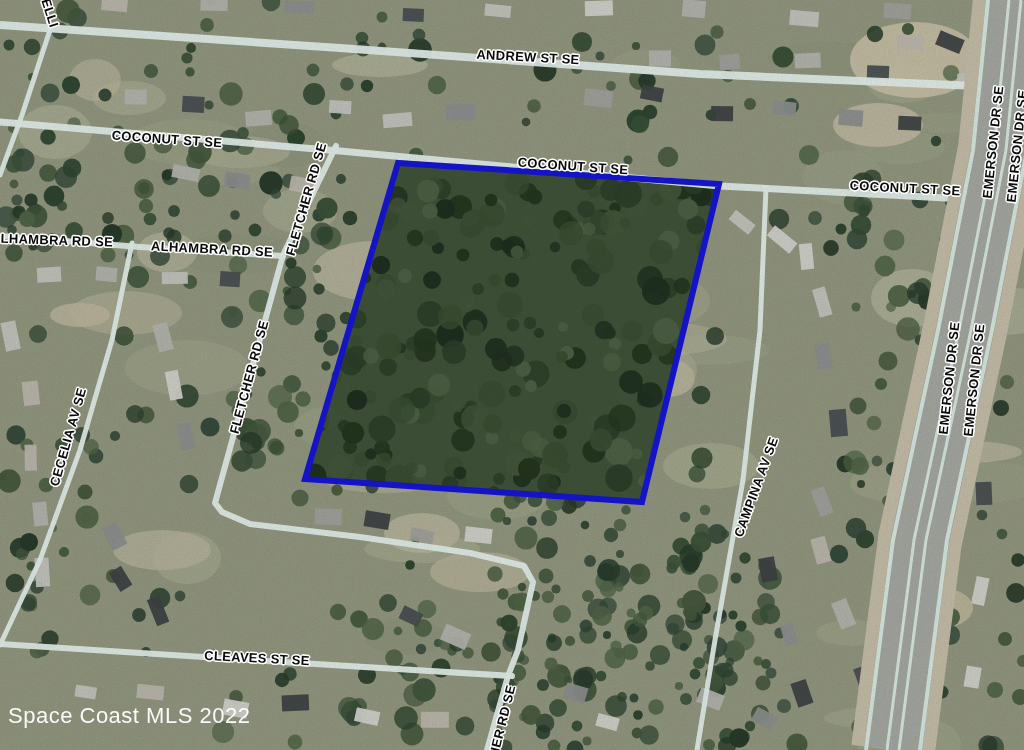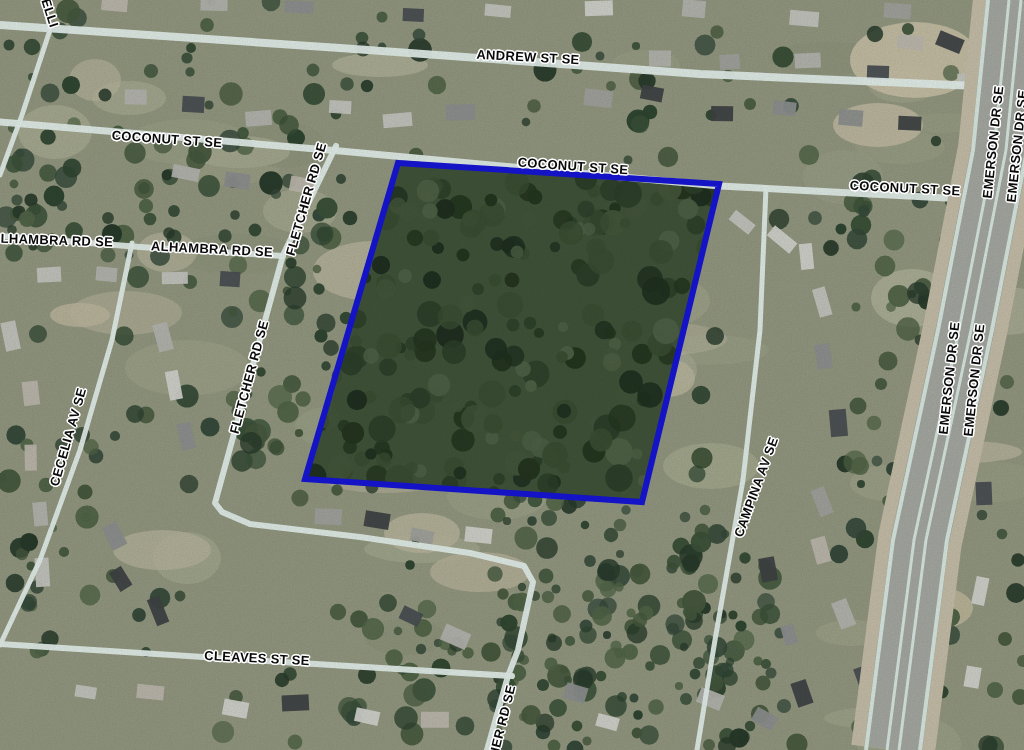--- a/index.html
+++ b/index.html
@@ -1010,13 +1010,14 @@
       <div class="street-label" style="left: 497px; top: 742px; transform: translate(-50%, -50%) rotate(-76deg);">FLETCHER RD SE</div>
       <div class="street-label" style="left: 68px; top: 437px; transform: translate(-50%, -50%) rotate(-74deg);">CECELIA AV SE</div>
       <div class="street-label" style="left: 756px; top: 487px; transform: translate(-50%, -50%) rotate(-70deg);">CAMPINA AV SE</div>
       <div class="street-label" style="left: 993px; top: 142px; transform: translate(-50%, -50%) rotate(-84deg);">EMERSON DR SE</div>
       <div class="street-label" style="left: 1017px; top: 146px; transform: translate(-50%, -50%) rotate(-84deg);">EMERSON DR SE</div>
       <div class="street-label" style="left: 949px; top: 378px; transform: translate(-50%, -50%) rotate(-84deg);">EMERSON DR SE</div>
       <div class="street-label" style="left: 974px; top: 380px; transform: translate(-50%, -50%) rotate(-84deg);">EMERSON DR SE</div>
       <div class="street-label" style="left: 50px; top: 13px; transform: translate(-50%, -50%) rotate(72deg);">ELLI</div>
     </div>
 
+  <div class="watermark">Space Coast MLS 2022</div>
 </div>
 
 </body></html>

